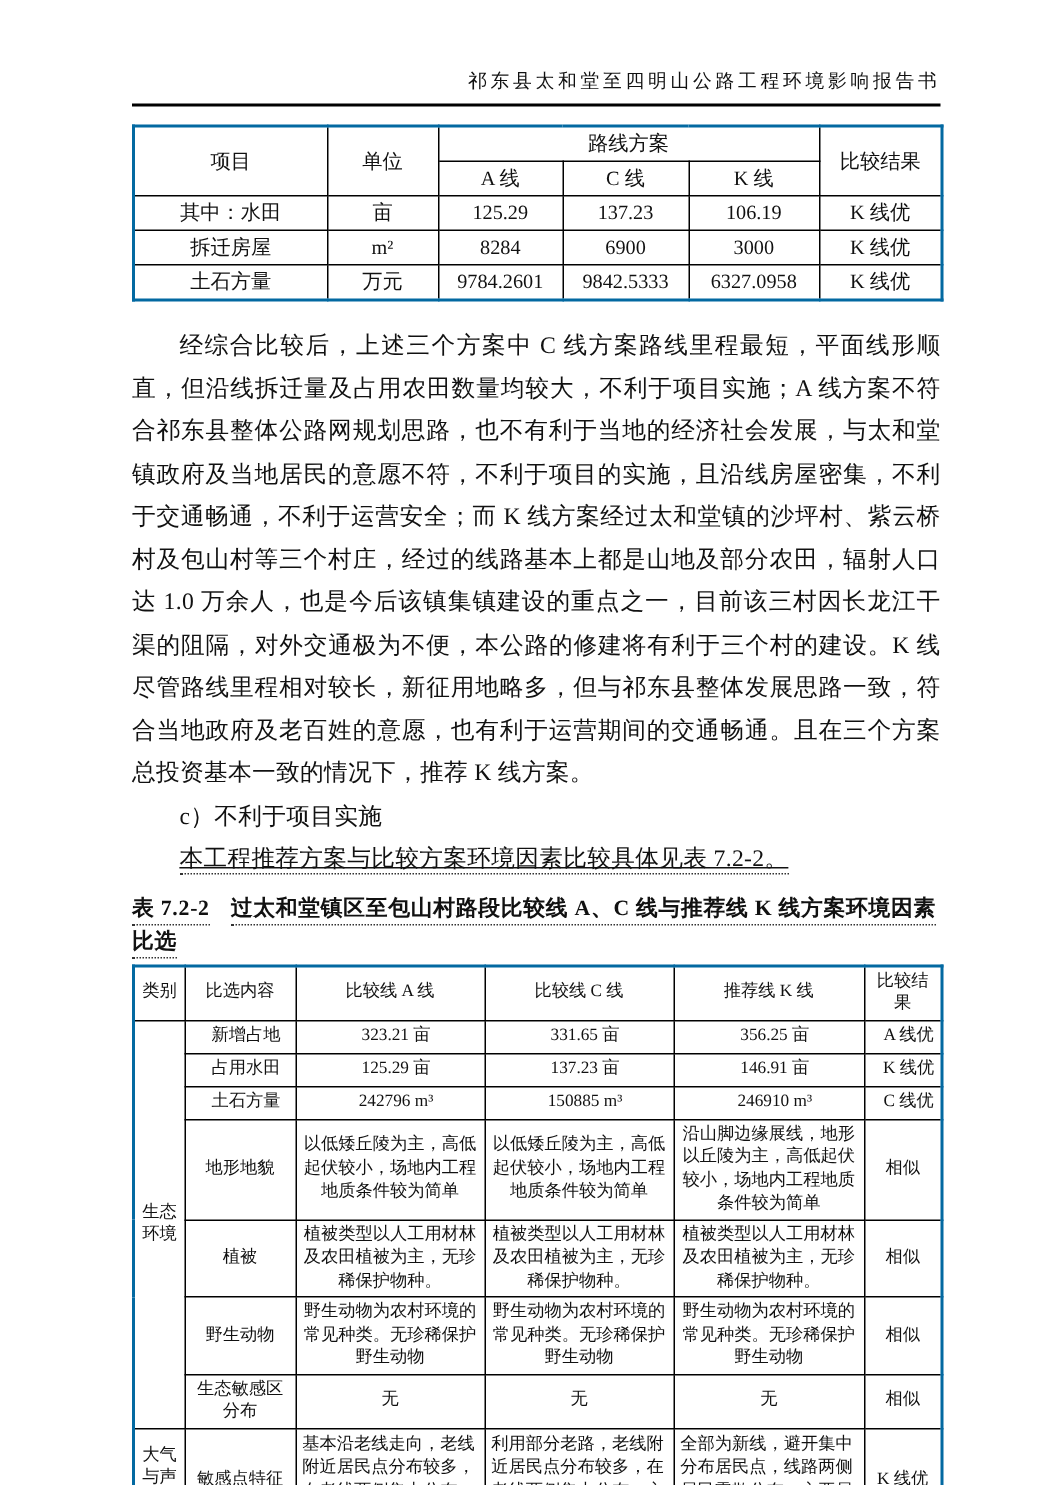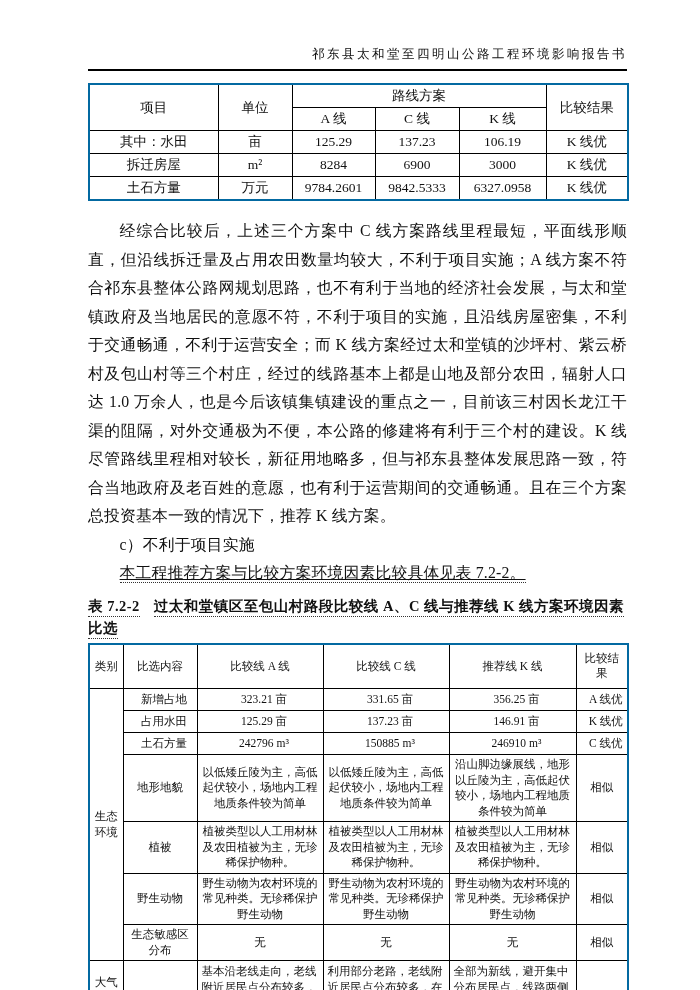--- a/index.html
+++ b/index.html
@@ -51,21 +51,21 @@
     font-size:14.5px;
     font-weight:bold;
     letter-spacing:0.5px;
     line-height:22px;
   }
   .caption span { border-bottom:1.5px dotted #333; padding-bottom:2px;text-align:right; }
   .caption .cap-label { margin-right:14px; }
 
   .table2 { margin-top:4px; font-size:11.5px; line-height:15.5px; }
   .table2 td { padding:2px 4px; }
-  .table2 .cat-cell { padding:14px 1px; }
+  .table2 .cat-cell { padding:2px 1px; }
   .row-h24 td { height:22px;padding-left:12px; }
   .row-head td { height:32px; }
   .row-terrain td { height:60px; }
   .row-veg td { height:44px; }
   .row-wild td { height:44px; }
   .row-sens td { height:34px; }
   .row-last td { height:40px; vertical-align:top; padding-top:3px; overflow:hidden; }
 </style>
 </head>
 <body>

